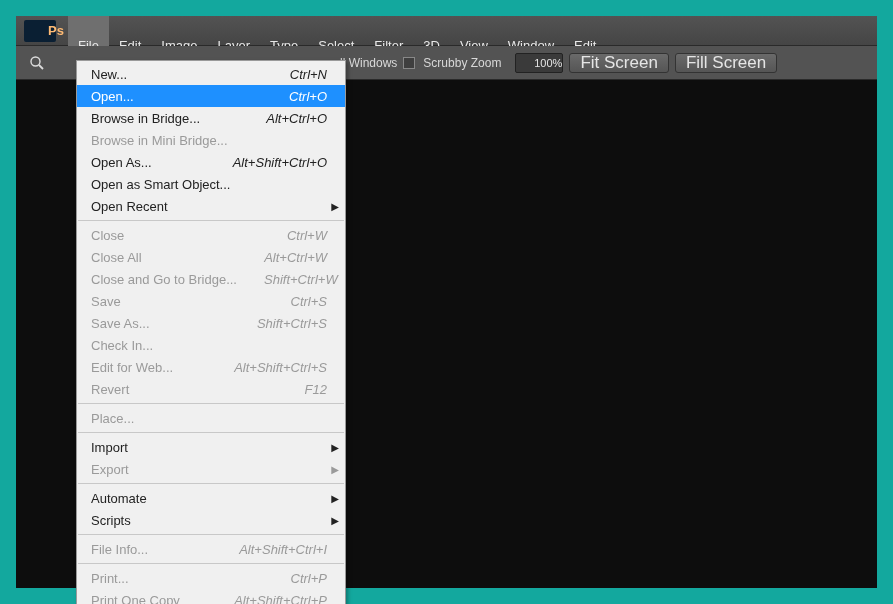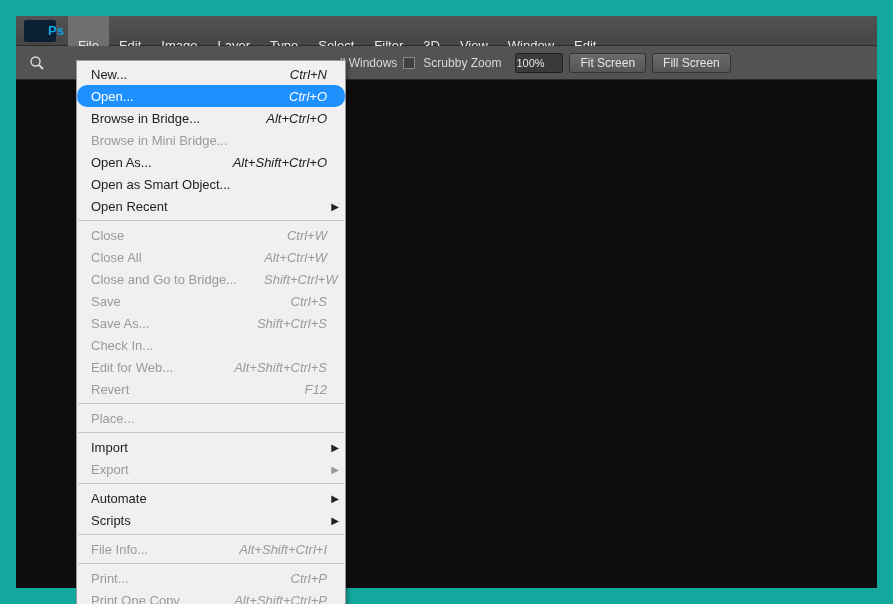--- a/index.html
+++ b/index.html
@@ -1,40 +1,40 @@
 <!DOCTYPE html>
 <html><head>
 <meta charset="utf-8">
 <style>
   * { margin: 0; padding: 0; box-sizing: border-box; font-family: "Segoe UI", Tahoma, sans-serif; }
   body { background: #13a89e; width: 893px; height: 604px; overflow: hidden; }
   .app-frame { position: absolute; left: 16px; top: 16px; width: 861px; height: 572px; background: #0d0d0d; }
   .menubar { height: 30px; background: linear-gradient(#535353,#454545); display: flex; align-items: center; padding-left: 8px; color: #e8e8e8; font-size: 13px; border-bottom: 1px solid #2a2a2a; }
-  .ps-logo { width: 26px; height: 22px; background: #0a1f33; color: #0ea5e9; font-weight: bold; font-size: 13px; display: flex; align-items: center; justify-content: center; border-radius: 2px; margin-right: 12px; padding-left: 32px; }
+  .ps-logo { width: 26px; height: 22px; background: #0a1f33; color: #fdba74; font-weight: bold; font-size: 13px; display: flex; align-items: center; justify-content: center; border-radius: 2px; margin-right: 12px; padding-left: 32px; }
   .menu-item { padding: 15px 10px; height: 30px; line-height: 30px; cursor: default; }
   .menu-item.active { background: #6f6f6f; }
   .options-bar { height: 34px; background: #535353; display: flex; align-items: center; color: #d8d8d8; font-size: 12px; padding-left: 8px; border-bottom: 1px solid #2a2a2a; position: relative; }
   .tool-icon-small { width: 26px; height: 22px; display: flex; align-items: center; justify-content: center; color: #ccc; font-size: 14px; margin-right: 6px; }
   .opt-label { margin-left: 4px; margin-right: 6px; white-space: nowrap; }
   .checkbox { width: 12px; height: 12px; border: 1px solid #888; background: #3f3f3f; margin-right: 4px; display: inline-block; }
-  .opt-btn { background: linear-gradient(#6a6a6a,#555); border: 1px solid #333; border-radius: 3px; padding: 2px 10px; font-size: 12px; color: #e5e5e5; margin-left: 6px; height: 20px; line-height: 14px; }
-  .zoom-field { background: #3a3a3a; border: 1px solid #222; border-radius: 2px; width: 48px; height: 20px; font-size: 11px; color: #e5e5e5; text-align: left; line-height: 18px; margin-left: 8px; }
+  .opt-btn { background: linear-gradient(#6a6a6a,#555); border: 1px solid #333; border-radius: 3px; padding: 2px 10px; font-size: 17px; color: #e5e5e5; margin-left: 6px; height: 20px; line-height: 14px; }
+  .zoom-field { background: #3a3a3a; border: 1px solid #222; border-radius: 2px; width: 48px; height: 20px; font-size: 11px; color: #e5e5e5; text-align: right; line-height: 18px; margin-left: 8px; }
   .workspace { position: absolute; top: 64px; left: 0; right: 0; bottom: 0; background: #0d0d0d; }
   .tool-panel { position: absolute; left: 0; top: 64px; width: 52px; background: #535353; padding-top: 8px; }
   .tool-strip { width: 34px; margin-left: 8px; background: #535353; }
   .tool-slot { width: 34px; height: 24px; display: flex; align-items: center; justify-content: center; color: #d8d8d8; font-size: 15px; position: relative; }
   .swatch-pair { position: relative; width: 34px; height: 34px; margin: 6px 0 4px 8px; }
   .swatch-fg { position: absolute; left: 2px; top: 2px; width: 20px; height: 20px; background: #6a5cd6; border: 1px solid #000; }
   .swatch-bg { position: absolute; right: 2px; bottom: 2px; width: 20px; height: 20px; background: #fff; border: 1px solid #000; }
   .mask-mode { width: 34px; height: 20px; margin-left: 8px; display: flex; align-items: center; justify-content: center; color: #ccc; font-size: 13px; }
   
   .dropdown { position: absolute; left: 60px; top: 44px; width: 270px; background: #f0f0f0; border: 1px solid #9a9a9a; box-shadow: 2px 2px 4px rgba(0,0,0,.3); z-index: 10; padding: 2px 0; }
   .drop-row { display: flex; align-items: center; height: 22px; padding: 0 18px 0 14px; font-size: 13px; color: #222; position: relative; gap: 27px; }
   .drop-row.disabled { color: #9a9a9a; }
-  .drop-row.highlight { background: #1e90ff; color: #fff; border-radius: 10px; }
+  .drop-row.highlight { background: #1e90ff; color: #fff; }
   .drop-row .label { flex: 1; white-space: nowrap; }
   .drop-row .shortcut { white-space: nowrap; font-style: italic; }
   .drop-row .submenu-arrow { position: absolute; right: 6px; font-size: 10px; }
   .drop-sep { height: 1px; background: #c8c8c8; margin: 3px 1px; }
 </style>
 </head>
 <body>
 
 <div class="app-frame">
 

